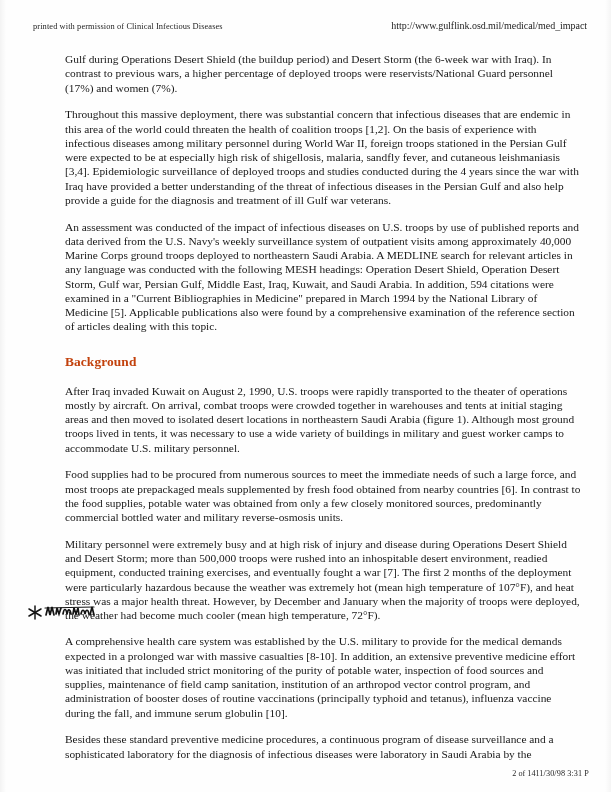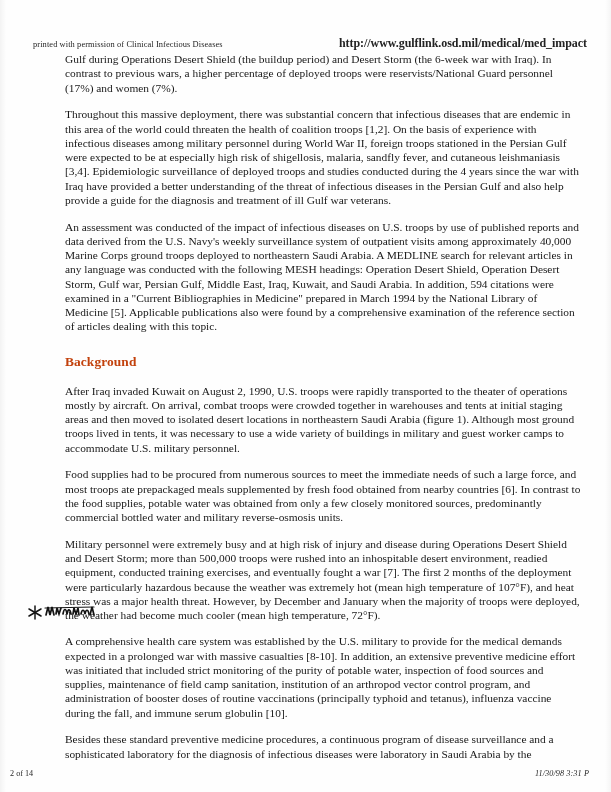--- a/index.html
+++ b/index.html
@@ -29,34 +29,33 @@
   }
   .scan-edge-right {
     position: absolute;
     right: 0; top: 0; bottom: 0; width: 6px;
     background: linear-gradient(to left, rgba(0,0,0,0.035), rgba(0,0,0,0));
     pointer-events: none;
   }
 
   .running-head {
     position: absolute;
-    top: 36px;
+    top: 20px;
     left: 33px;
     right: 24px;
     display: flex;
     justify-content: space-between;
     align-items: baseline;
     font-size: 8.4px;
     letter-spacing: 0.1px;
     color: #232323;
   }
   .running-head .rh-right {
-    font-size: 12px;
+    font-size: 10px;
     letter-spacing: -0.05px;
-    font-weight: bold;
   }
 
   .content {
     position: absolute;
     top: 52px;
     left: 47px;
     width: 518px;
     margin-left: 18px;
   }
 
@@ -91,26 +90,26 @@
     color: #111;
   }
   .annotation svg { display: block; }
 
   .footer {
     position: absolute;
     bottom: 14px;
     left: 10px;
     right: 22px;
     display: flex;
-    justify-content: space-between;
+    justify-content: flex-end;
     align-items: baseline;
     font-size: 8.2px;
     color: #272727;
   }
-  .footer .ft-right { letter-spacing: 0.1px; font-style: italic; }
+  .footer .ft-right { letter-spacing: 0.1px; }
 </style>
 </head>
 <body>
 
 <div class="page">
 
   <div class="scan-edge-left"></div>
   <div class="scan-edge-right"></div>
 
   <div class="running-head">

